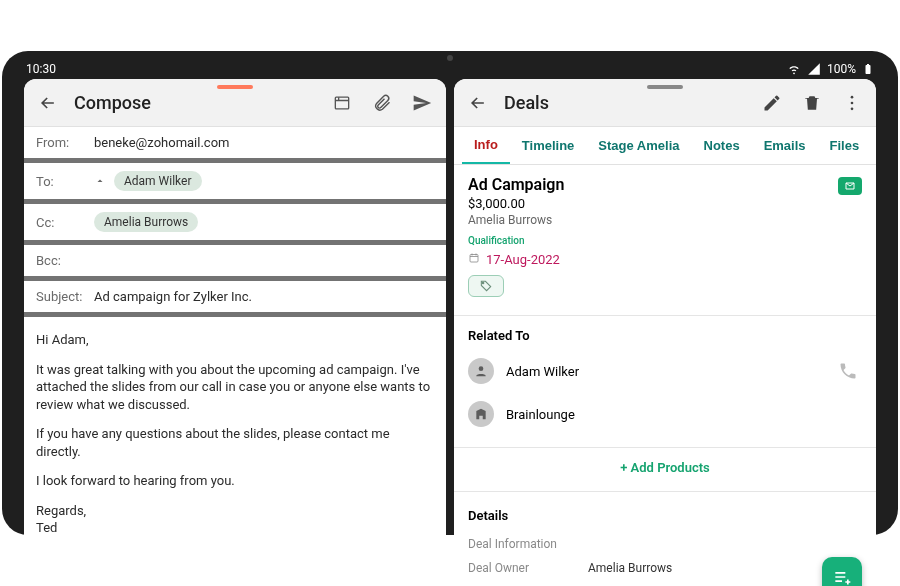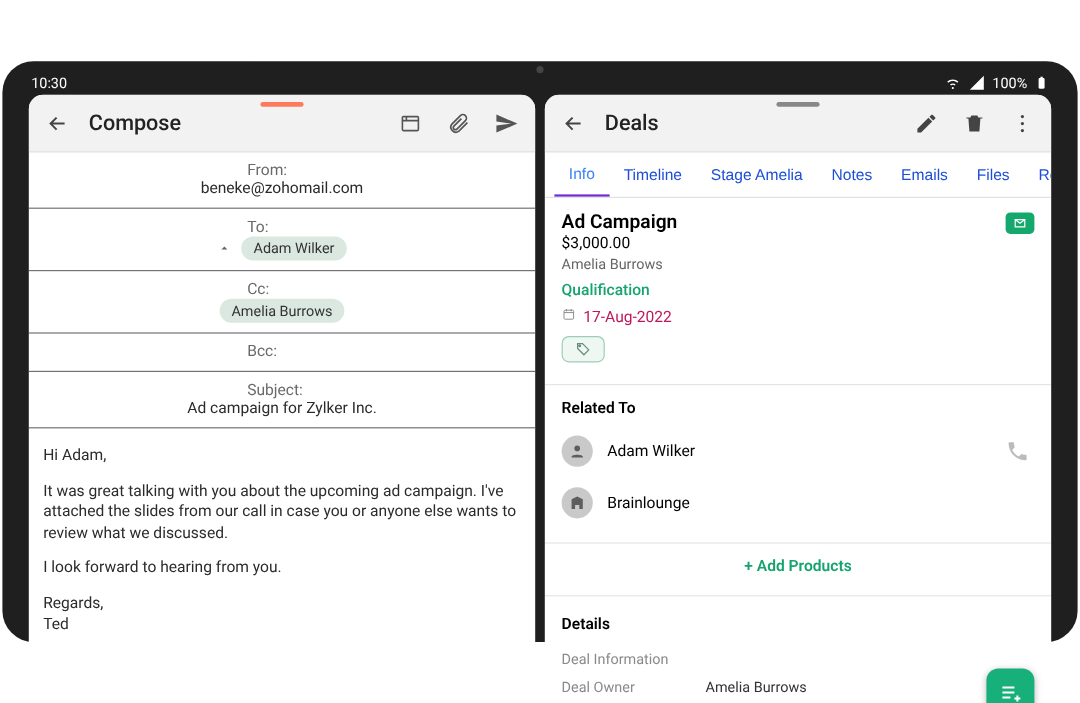--- a/index.html
+++ b/index.html
@@ -65,22 +65,21 @@
   }
   .appbar-title { font-size: 18px; font-weight: 500; color: #222; }
   .appbar-spacer { flex: 1; }
   .icon-btn { width: 28px; height: 28px; display: inline-flex; align-items: center; justify-content: center; color: #555; border: none; background: none; cursor: pointer; }
   .icon-btn svg { width: 20px; height: 20px; }
 
   .compose-body { flex: 1; overflow: auto; font-size: 13px; color: #2b2b2b; }
   .row {
     display: flex; align-items: center;
     padding: 8px 12px;
-    border-bottom: 1px solid #737373;
-    flex-direction: column;
+    border-bottom: 5px solid #737373;
   }
   .row .label { width: 58px; color: #6a6a6a; font-size: 13px; }
   .row .value { flex: 1; display: flex; align-items: center; gap: 8px; flex-wrap: wrap; }
   .chip {
     background: #dbe8df;
     border-radius: 12px;
     padding: 3px 10px;
     font-size: 12px; color: #333;
   }
   .caret-btn { background: none; border: none; color: #666; cursor: pointer; display: inline-flex; }
@@ -90,33 +89,33 @@
   
   .tabs {
     display: flex;
     border-bottom: 1px solid #e1e1e1;
     font-size: 13px;
     padding: 0 8px;
     overflow: hidden;
   }
   .tab {
     padding: 10px 12px;
-    color: #1d4ed8;
+    color: #0f766e;
     white-space: nowrap;
     border: none; background: none; cursor: pointer;
-    font-size: 13px; font-weight: 400;
-  }
-  .tab.active { color: #3b82f6; font-weight: 400; border-bottom: 2px solid #6d28d9; }
+    font-size: 13px; font-weight: 700;
+  }
+  .tab.active { color: #b91c1c; font-weight: 700; border-bottom: 2px solid #14b8a6; }
 
   .deal-body { flex: 1; overflow: auto; font-size: 13px; }
   .deal-header { padding: 10px 14px 6px; position: relative; }
   .deal-name { font-size: 16px; font-weight: 600; }
   .deal-amount { font-size: 13px; margin-top: 2px; }
   .deal-owner { font-size: 12px; color: #666; margin-top: 2px; }
-  .deal-stage { color: #15a36f; font-size: 13px; margin-top: 8px; font-weight: 500; }
+  .deal-stage { color: #15a36f; font-size: 10px; margin-top: 8px; font-weight: 500; }
   .deal-date { display: flex; align-items: center; gap: 6px; margin-top: 6px; color: #be185d; }
   .tag-btn {
     margin-top: 8px;
     border: 1px solid #9CCEB6;
     background: #eef7f2;
     border-radius: 6px;
     width: 36px; height: 22px;
     display: inline-flex; align-items: center; justify-content: center;
     color: #6b8e7a;
     cursor: pointer;
@@ -243,20 +242,21 @@
           <div class="value"></div>
         </div>
         <div class="row">
           <span class="label">Subject:</span>
           <span class="value">Ad campaign for Zylker Inc.</span>
         </div>
 
         <div class="body-text">
           <p>Hi Adam,</p>
           <p>It was great talking with you about the upcoming ad campaign. I've attached the slides from our call in case you or anyone else wants to review what we discussed.</p>
+          <p>If you have any questions about the slides, please contact me directly.</p>
           <p>I look forward to hearing from you.</p>
           <p style="margin-bottom:0">Regards,</p>
           <p>Ted</p>
         </div>
       </div>
     </div>
 
     <div class="pane">
       <div class="pane-grip grip-gray"></div>
       <div class="appbar">

